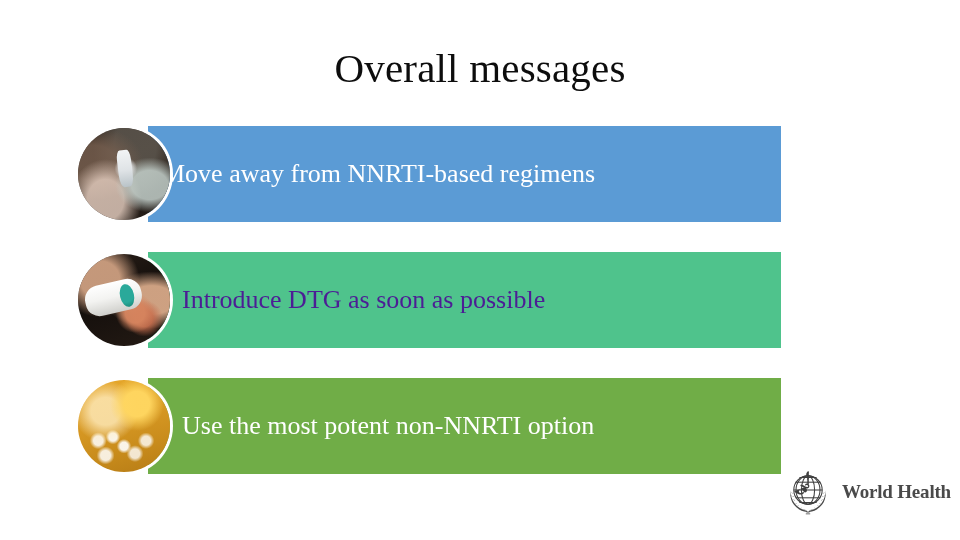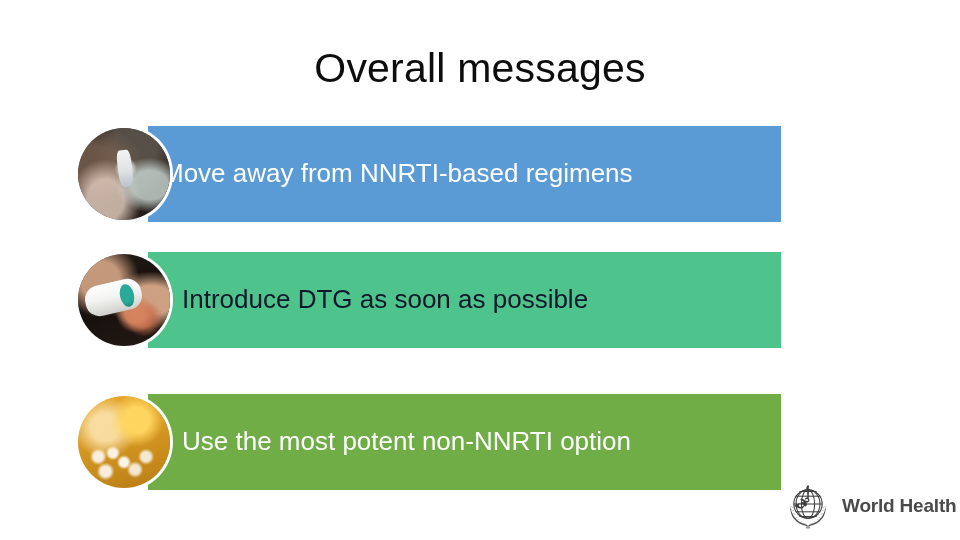--- a/index.html
+++ b/index.html
@@ -13,20 +13,21 @@
     font-family: "Liberation Sans", sans-serif;
     overflow: hidden;
     position: relative;
   }
   .slide {
     position: absolute;
     left: 0; top: 0;
     width: 960px;
     height: 540px;
     background: #ffffff;
+    font-family: Liberation Serif, serif;
   }
   .slide-title {
     position: absolute;
     left: 0;
     top: 45px;
     width: 960px;
     text-align: center;
     font-size: 41px;
     font-weight: 400;
     color: #0d0d0d;
@@ -37,21 +38,21 @@
 
   
   .row {
     position: absolute;
     left: 78px;
     width: 706px;
     height: 97px;
   }
   .row-1 { top: 126px; }
   .row-2 { top: 252px; }
-  .row-3 { top: 394px; }
+  .row-3 { top: 378px; }
 
   .bar {
     position: absolute;
     left: 70px;
     top: 0;
     width: 633px;
     height: 96px;
     display: flex;
     align-items: center;
     justify-content: flex-start;
@@ -145,21 +146,21 @@
       radial-gradient(circle at 30% 82%, rgba(255,255,255,0.85) 0 5%, rgba(255,255,255,0) 9%),
       radial-gradient(circle at 62% 80%, rgba(255,255,255,0.8) 0 5%, rgba(255,255,255,0) 9%),
       radial-gradient(circle at 74% 66%, rgba(255,255,255,0.8) 0 5%, rgba(255,255,255,0) 9%),
       linear-gradient(165deg, #e8a92b 0%, #d99a24 38%, #c98c1c 70%, #b67c16 100%);
   }
 
   
   .who-logo {
     position: absolute;
     left: 781px;
-    top: 478px;
+    top: 464px;
     width: 170px;
     height: 56px;
     display: flex;
     align-items: center;
     gap: 7px;
   }
   .who-emblem {
     width: 54px;
     height: 52px;
     flex: 0 0 auto;
@@ -189,21 +190,21 @@
     <div class="bar" style="background: rgb(91, 155, 213);">
       <div class="bar-text" style="color: rgb(255, 255, 255);">Move away from NNRTI-based regimens</div>
     </div>
     <div class="thumb">
       <div class="thumb-inner photo-clinic"></div>
     </div>
   </div>
 
   <div class="row row-2">
     <div class="bar" style="background: rgb(79, 195, 140);">
-      <div class="bar-text" style="color: #0f172a;">Introduce DTG as soon as possible</div>
+      <div class="bar-text" style="color: #4c1d95;">Introduce DTG as soon as possible</div>
     </div>
     <div class="thumb">
       <div class="thumb-inner photo-pills"></div>
     </div>
   </div>
 
   <div class="row row-3">
     <div class="bar" style="background: rgb(112, 173, 71);">
       <div class="bar-text" style="color: rgb(255, 255, 255);">Use the most potent non-NNRTI option</div>
     </div>

